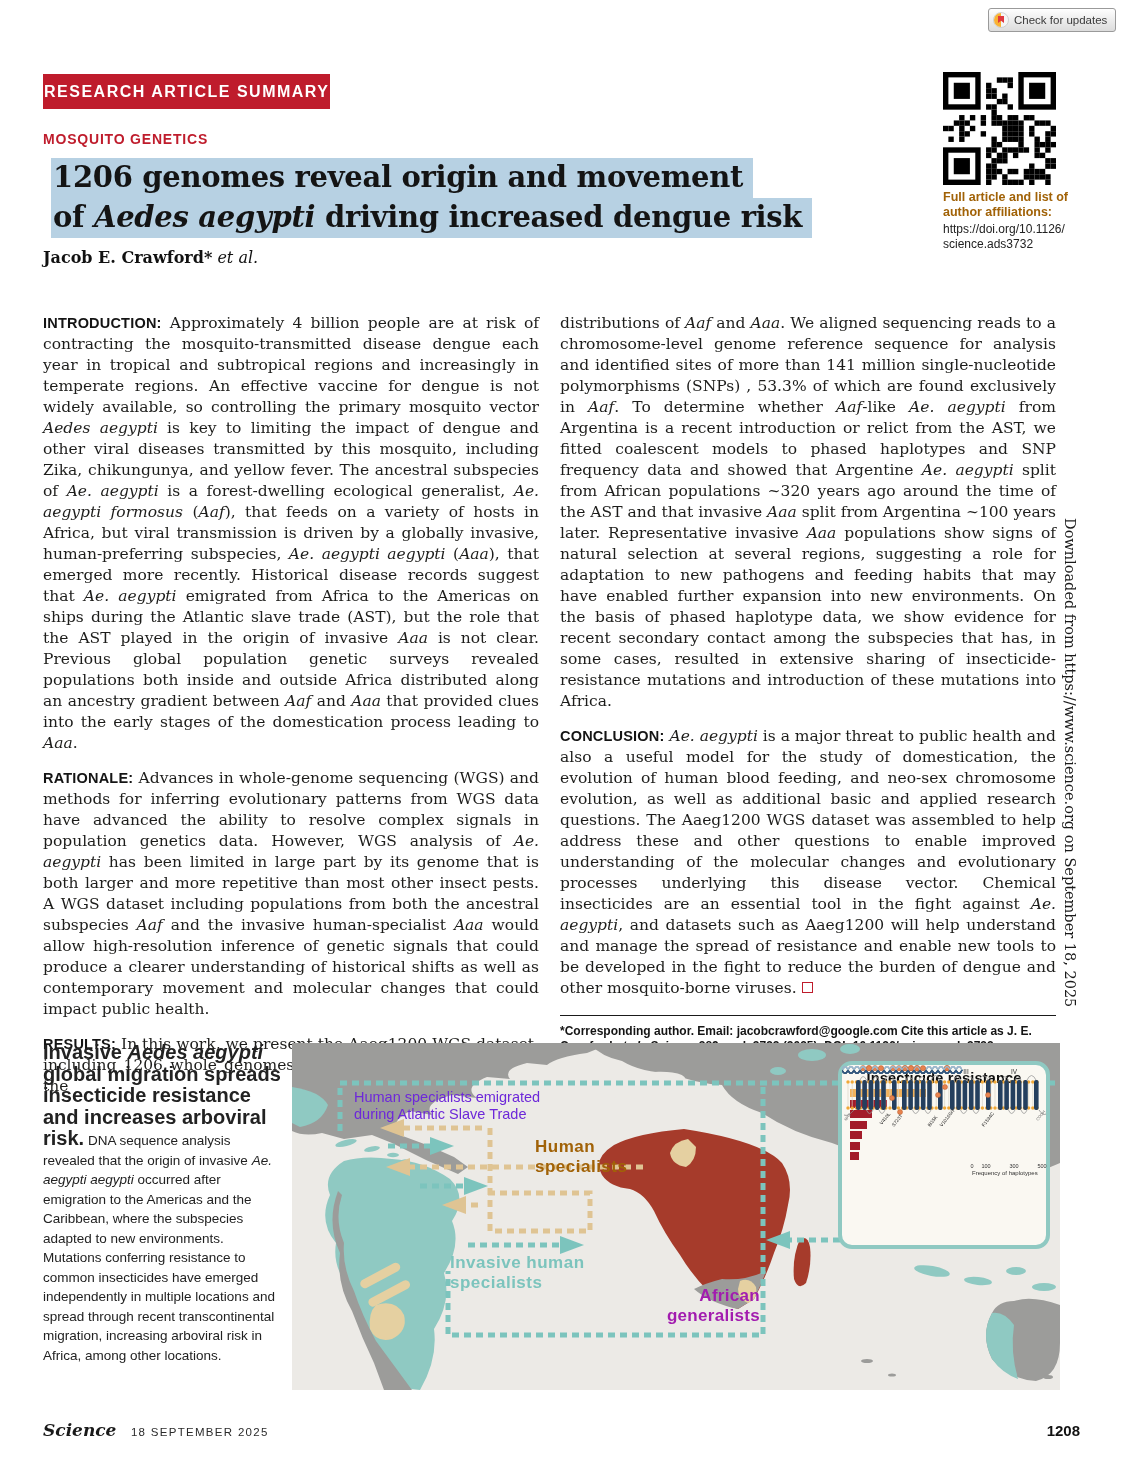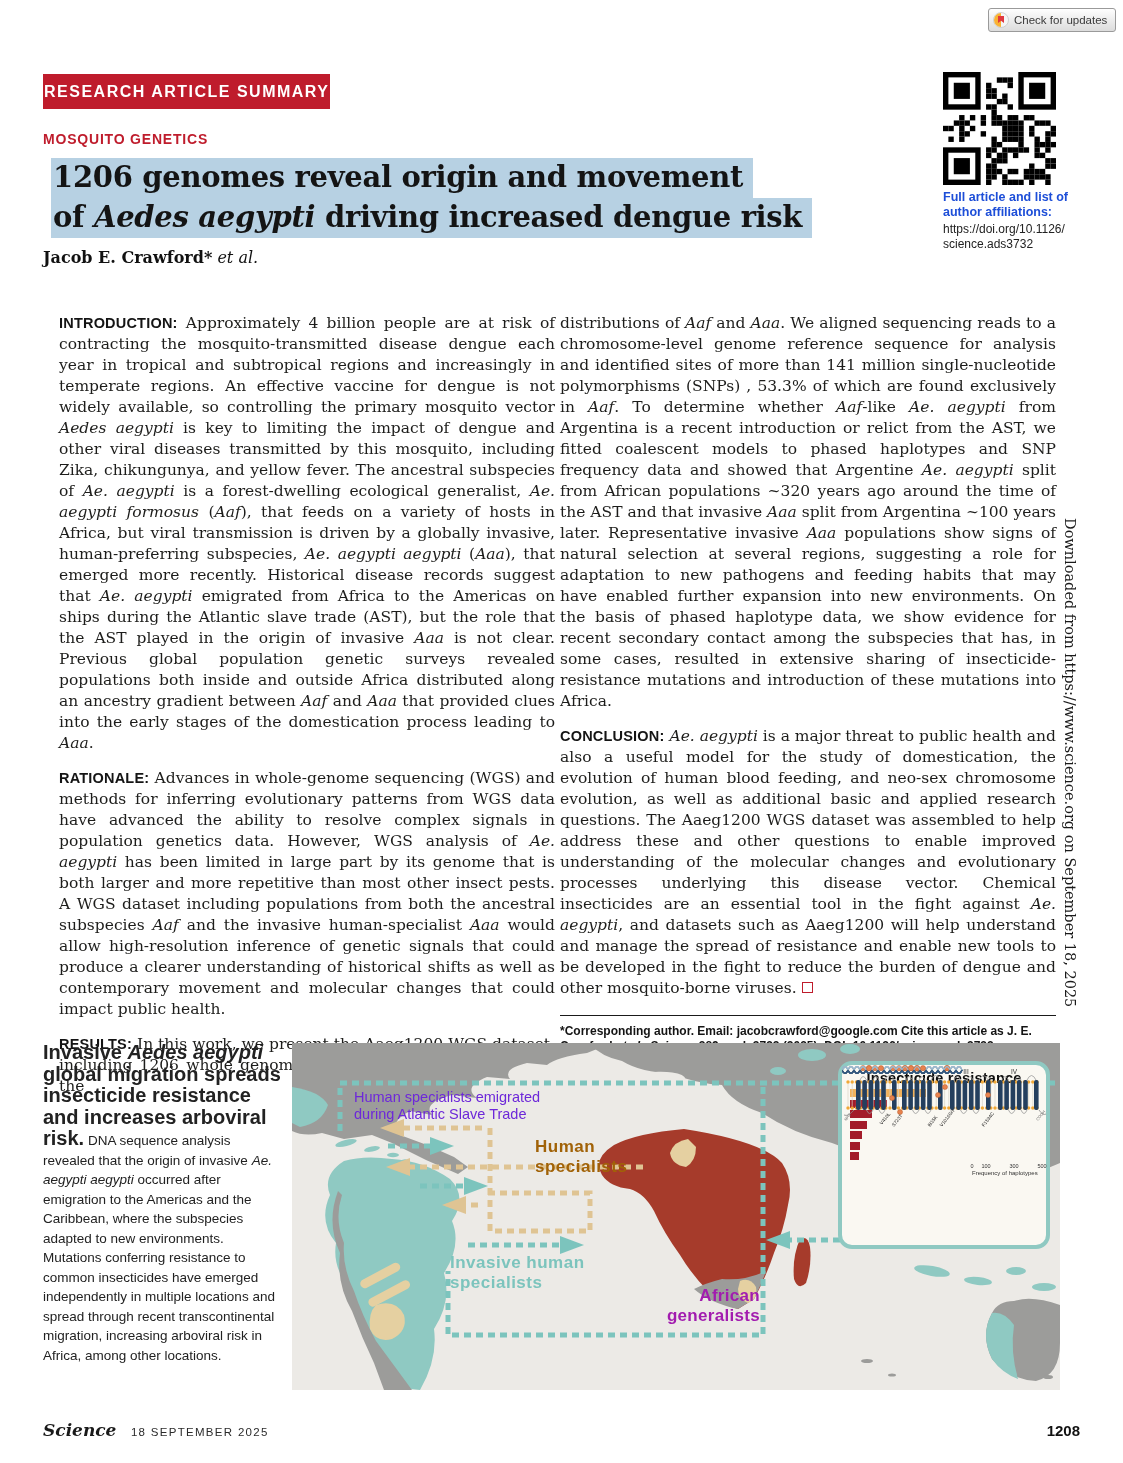--- a/index.html
+++ b/index.html
@@ -12,26 +12,26 @@
   .check-btn svg{display:block;}
   .banner{position:absolute;left:43px;top:74px;height:35px;line-height:35px;background:#bf1c2c;
     color:#fff;font-weight:bold;font-size:16px;letter-spacing:1.5px;padding:0 1px;}
   .kicker{position:absolute;left:43px;top:131px;color:#bf1c2c;font-weight:bold;font-size:14px;letter-spacing:0.8px;}
   .title{position:absolute;left:43px;top:158px;font-family:"DejaVu Serif",serif;font-weight:bold;
     font-size:29px;line-height:36px;color:#141414;letter-spacing:-0.3px;padding-left:8px;}
   .title .hl{display:table;background:#b7d1e3;padding:1px 10px 3px 2px;white-space:nowrap;}
   .byline{position:absolute;left:43px;top:248px;font-family:"DejaVu Serif",serif;font-size:16px;color:#111;}
   .byline b{font-weight:bold;}
   .qr{position:absolute;left:943px;top:72px;width:113px;height:113px;}
-  .qr-caption{position:absolute;left:943px;top:190px;width:150px;font-size:12.5px;font-weight:bold;line-height:15px;color:#1d4ed8;}
+  .qr-caption{position:absolute;left:943px;top:190px;width:150px;font-size:12.5px;font-weight:bold;line-height:15px;color:#a16207;}
   .qr-url{position:absolute;left:943px;top:222px;width:150px;font-size:12px;line-height:14.5px;color:#222;font-weight:normal;}
   
   .col{position:absolute;top:313px;width:496px;font-family:"DejaVu Serif",serif;
     font-size:15.5px;line-height:21px;text-align:justify;color:#1d1d1b;}
-  .col-left{left:43px;margin-left:16px;}
+  .col-left{left:43px;}
   .col-right{left:560px;}
   .col p{margin:0 0 14px 0;}
   .plabel{font-family:"Liberation Sans",sans-serif;font-weight:bold;font-size:14.5px;letter-spacing:0.2px;color:#141414;}
   .endbox{display:inline-block;width:9px;height:9px;border:1.5px solid #bf1c2c;margin-left:5px;vertical-align:baseline;}
   .rule{border-top:1.5px solid #1a1a1a;margin:16px 0 8px 0;}
   .footnote{font-family:"Liberation Sans",sans-serif;font-weight:bold;font-size:12px;line-height:15px;
     text-align:left;color:#141414;}
   
   .side-rot{position:absolute;left:1062px;top:518px;height:440px;writing-mode:vertical-rl;
     font-family:"DejaVu Serif",serif;font-size:14.5px;color:#1a1a1a;white-space:nowrap;}

